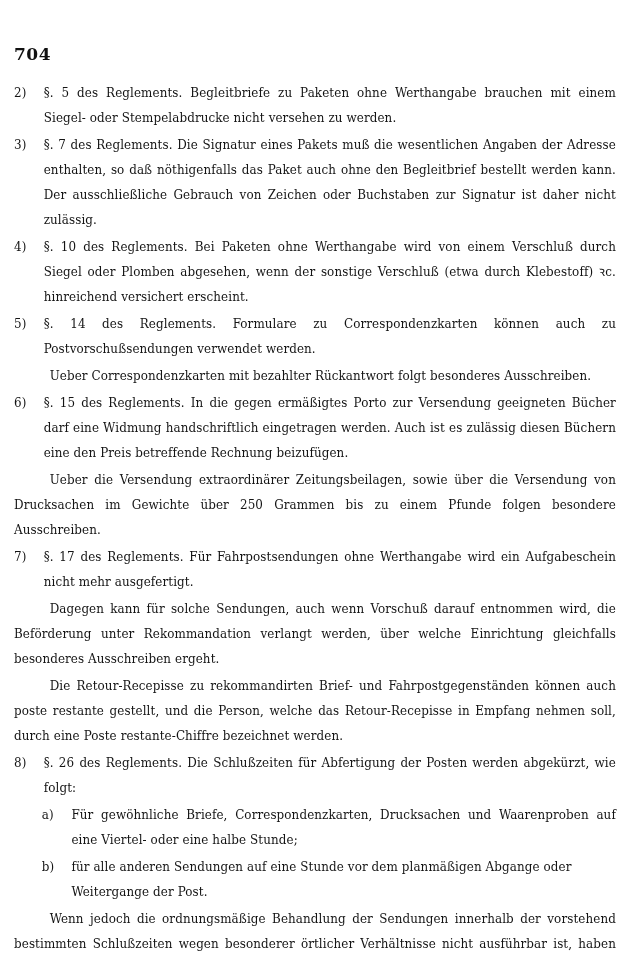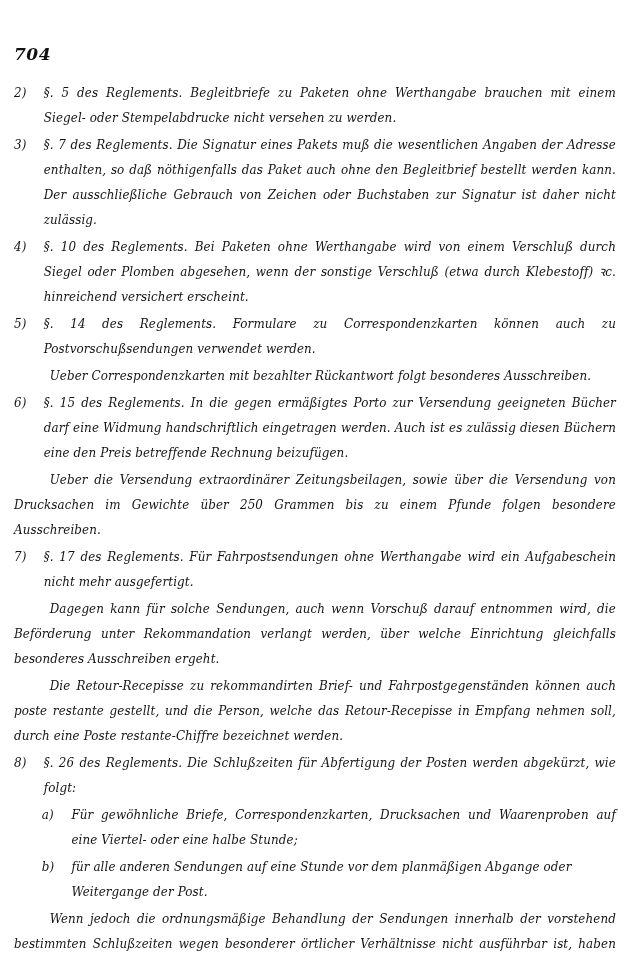--- a/index.html
+++ b/index.html
@@ -15,21 +15,20 @@
     position: relative;
     overflow: hidden;
   }
   .page {
     position: absolute;
     left: 0; top: 0;
     width: 637px;
     height: 960px;
     padding: 0;
     box-sizing: border-box;
-    font-style: italic;
   }
   .page-number {
     position: absolute;
     left: 14px;
     top: 44px;
     font-family: "DejaVu Serif", serif;
     font-weight: bold;
     font-size: 17px;
     letter-spacing: 0.5px;
     color: #111;

